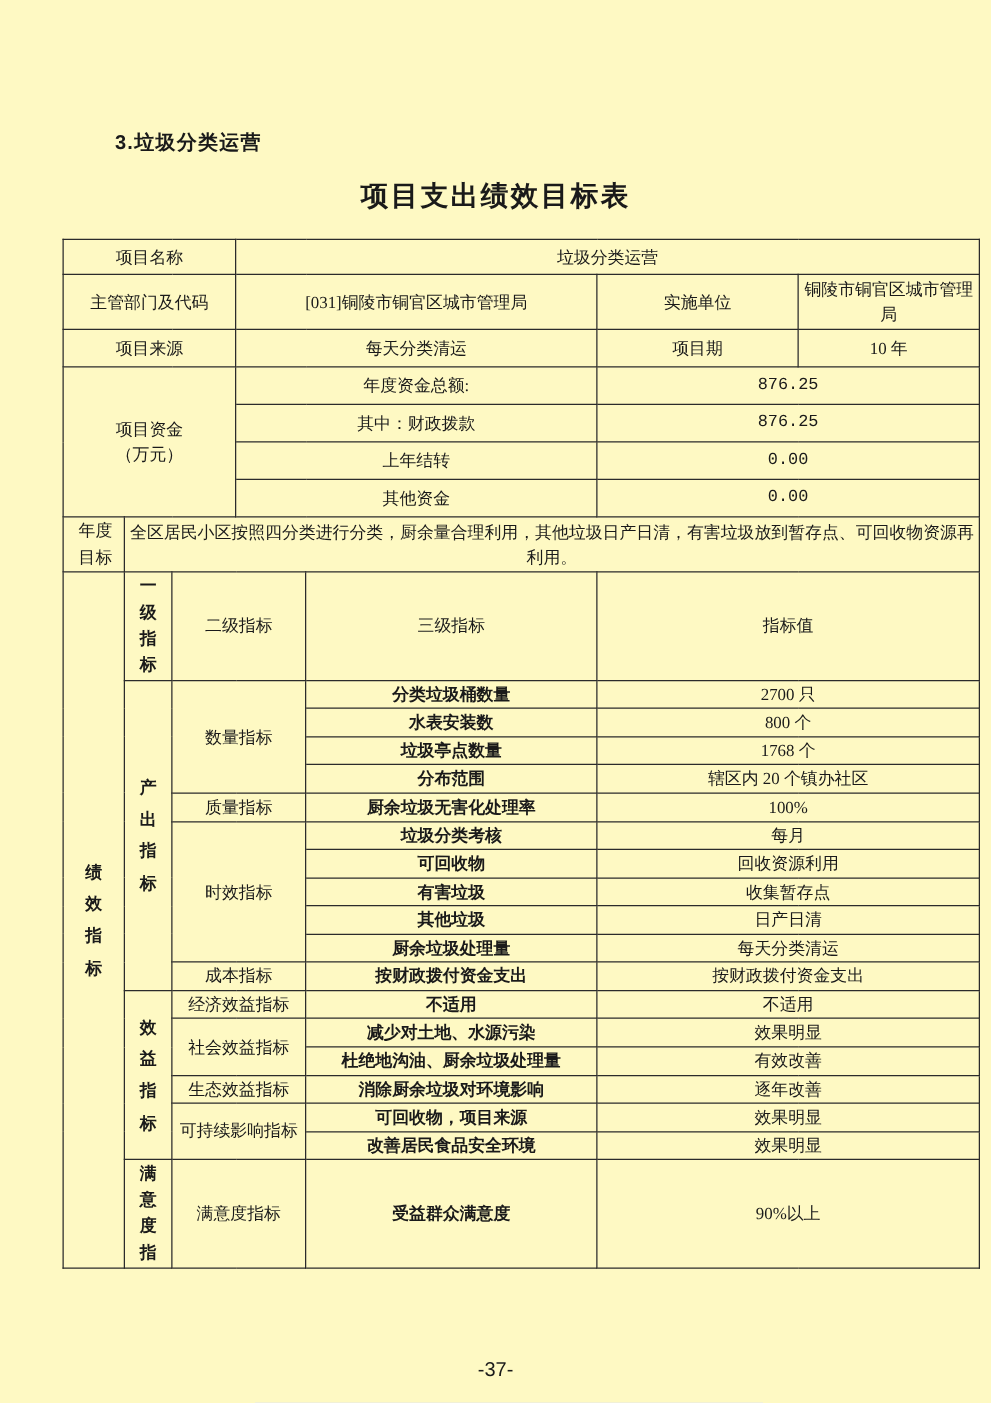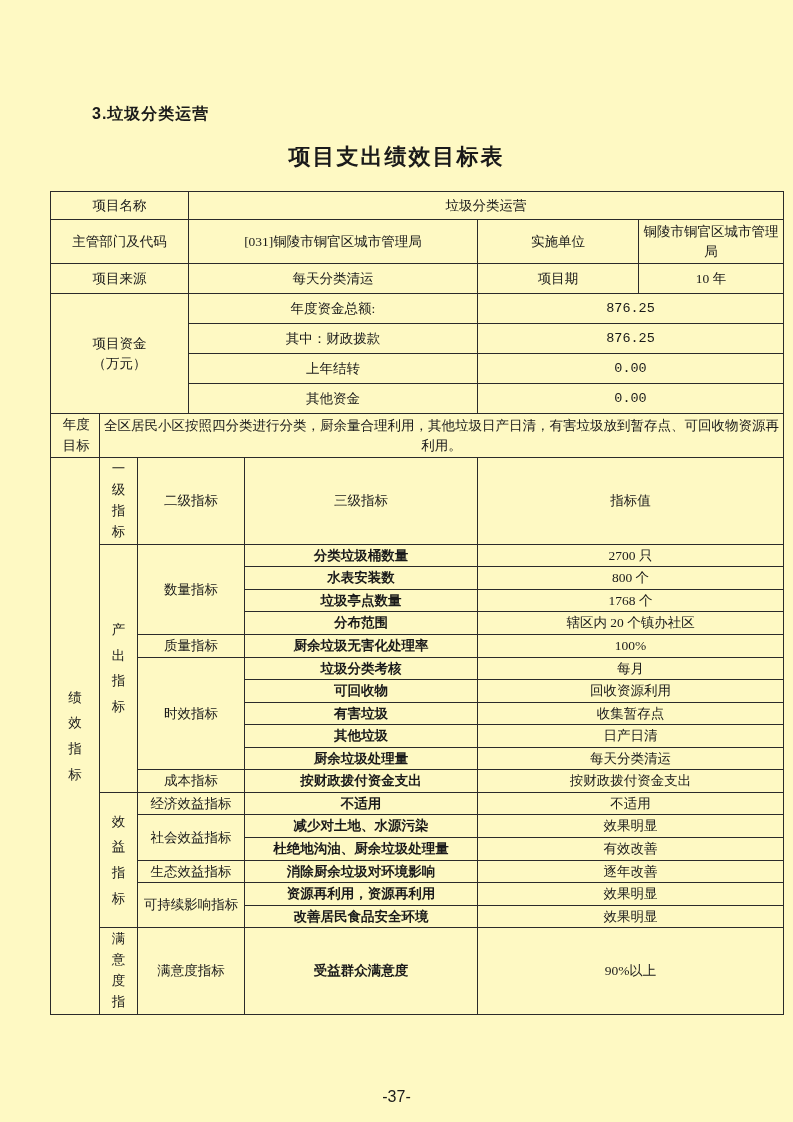--- a/index.html
+++ b/index.html
@@ -44,21 +44,21 @@
   tr.h-fund { height:30px; } tr.h-goal { height:44px; } tr.h-head { height:85px; }
   tr.h-ind { height:22px; } tr.h-last { height:82px; }
   td.lbl { font-size:14px; }
   td.left-cell { text-align:left; padding-left:8px;font-weight:bold; }
   td.right-cell { text-align:right; padding-right:10px;font-family:Liberation Mono, monospace; }
   td.ind0 { text-align:left; padding-left:12px; }
   td.ind1 { text-align:left; padding-left:26px; }
   td.ind2 { text-align:left; padding-left:50px; }
   td.goal-text { text-align:left; padding-left:10px; padding-right:8px; }
   .pre { white-space:pre-line; }
-  .vwrap { display:inline-block; width:1.1em; word-break:break-all; line-height:1.55; vertical-align:middle; }
+  .vwrap { display:inline-block; width:1.1em; word-break:break-all; line-height:1.55; vertical-align:middle;font-weight:bold; }
   .vwrap.tall { line-height:1.9; }
   .wrap2 { display:inline-block; width:2.2em; word-break:break-all; line-height:1.5; vertical-align:middle;text-align:right; }
 </style>
 </head>
 <body>
 
 <div class="page">
 
   <div class="section-heading">3.垃圾分类运营</div>
   <div class="doc-title">项目支出绩效目标表</div>
@@ -191,21 +191,21 @@
       <td class="left-cell">杜绝地沟油、厨余垃圾处理量</td>
       <td colspan="2">有效改善</td>
     </tr>
     <tr class="h-ind">
       <td colspan="2">生态效益指标</td>
       <td class="left-cell">消除厨余垃圾对环境影响</td>
       <td colspan="2">逐年改善</td>
     </tr>
     <tr class="h-ind">
       <td colspan="2" rowspan="2">可持续影响指标</td>
-      <td class="left-cell">资源再利用，资源再利用</td>
+      <td class="left-cell">可回收物，项目来源</td>
       <td colspan="2">效果明显</td>
     </tr>
     <tr class="h-ind">
       <td class="left-cell">改善居民食品安全环境</td>
       <td colspan="2">效果明显</td>
     </tr>
 
     <tr class="h-last">
       <td><span class="vwrap">满意度指</span></td>
       <td colspan="2">满意度指标</td>

